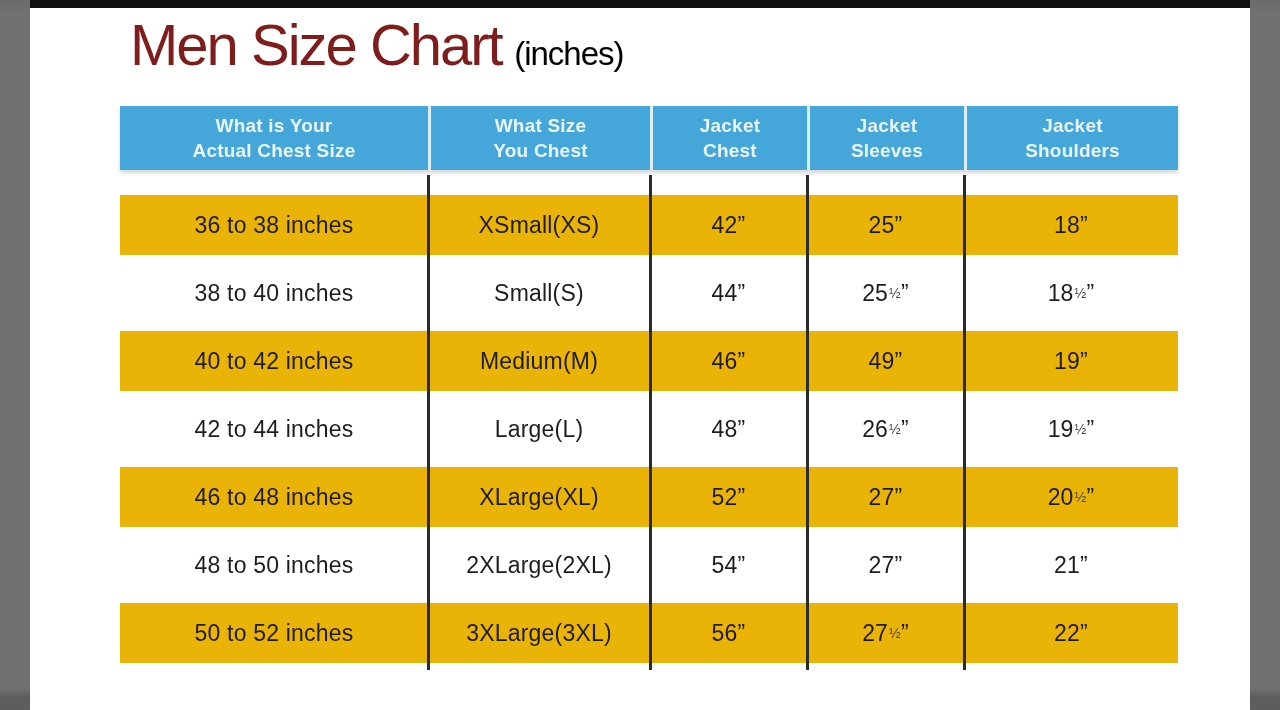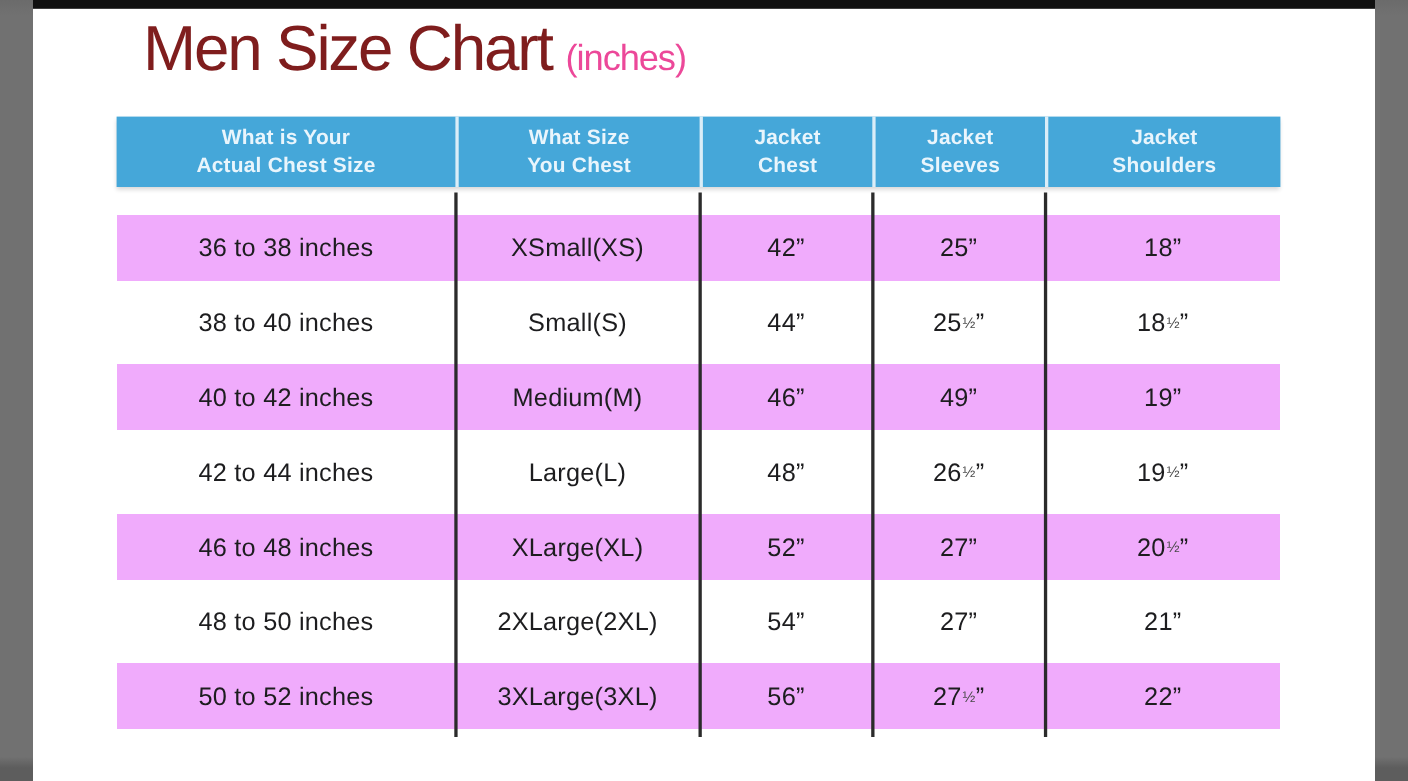--- a/index.html
+++ b/index.html
@@ -13,37 +13,37 @@
   }
   .side-bar.left{left:0;}
   .side-bar.right{right:0;}
   .top-bar{position:absolute;left:30px;right:30px;top:0;height:8px;background:#101010;}
   .content{position:absolute;left:30px;right:30px;top:0;bottom:0;}
 
   .title-block{position:absolute;left:100px;top:12px;white-space:nowrap;}
   .title-main{
     font-size:58px;letter-spacing:-2px;color:#7f1d1d;line-height:66px;
   }
-  .title-suffix{font-size:33px;color:#ec4899;letter-spacing:-1px;margin-left:8px;}
+  .title-suffix{font-size:33px;color:#000000;letter-spacing:-1px;margin-left:8px;}
 
-  .size-table{position:absolute;left:76px;top:106px;width:1058px;}
+  .size-table{position:absolute;left:90px;top:106px;width:1058px;}
   .thead{
     display:flex;height:64px;background:#45a7d9;
     box-shadow:0 3px 4px rgba(0,0,0,0.16);
   }
   .hcell{
     box-sizing:border-box;display:flex;flex-direction:column;justify-content:center;
     align-items:center;text-align:center;color:#e9f5fc;font-size:19px;line-height:25px;
     font-weight:bold;letter-spacing:0.2px;
   }
   .hcell + .hcell{border-left:3px solid rgba(255,255,255,0.8);}
 
   .tbody{position:relative;margin-top:21px;}
   .trow{display:flex;height:68px;box-sizing:border-box;}
-  .trow.alt{background:#f0abfc;background-clip:content-box;padding:4px 0;}
+  .trow.alt{background:#eab308;background-clip:content-box;padding:4px 0;}
   .tcell{
     box-sizing:border-box;display:flex;align-items:center;justify-content:center;
     font-size:23px;color:#1d1d1f;letter-spacing:0.2px;
   }
   .frac{font-size:14px;vertical-align:0.34em;color:#4a4a4a;margin-left:1px;}
   .vline{
     position:absolute;top:-16px;bottom:-3px;width:2.5px;background:#2b2b2b;
   }
 </style>
 </head>

